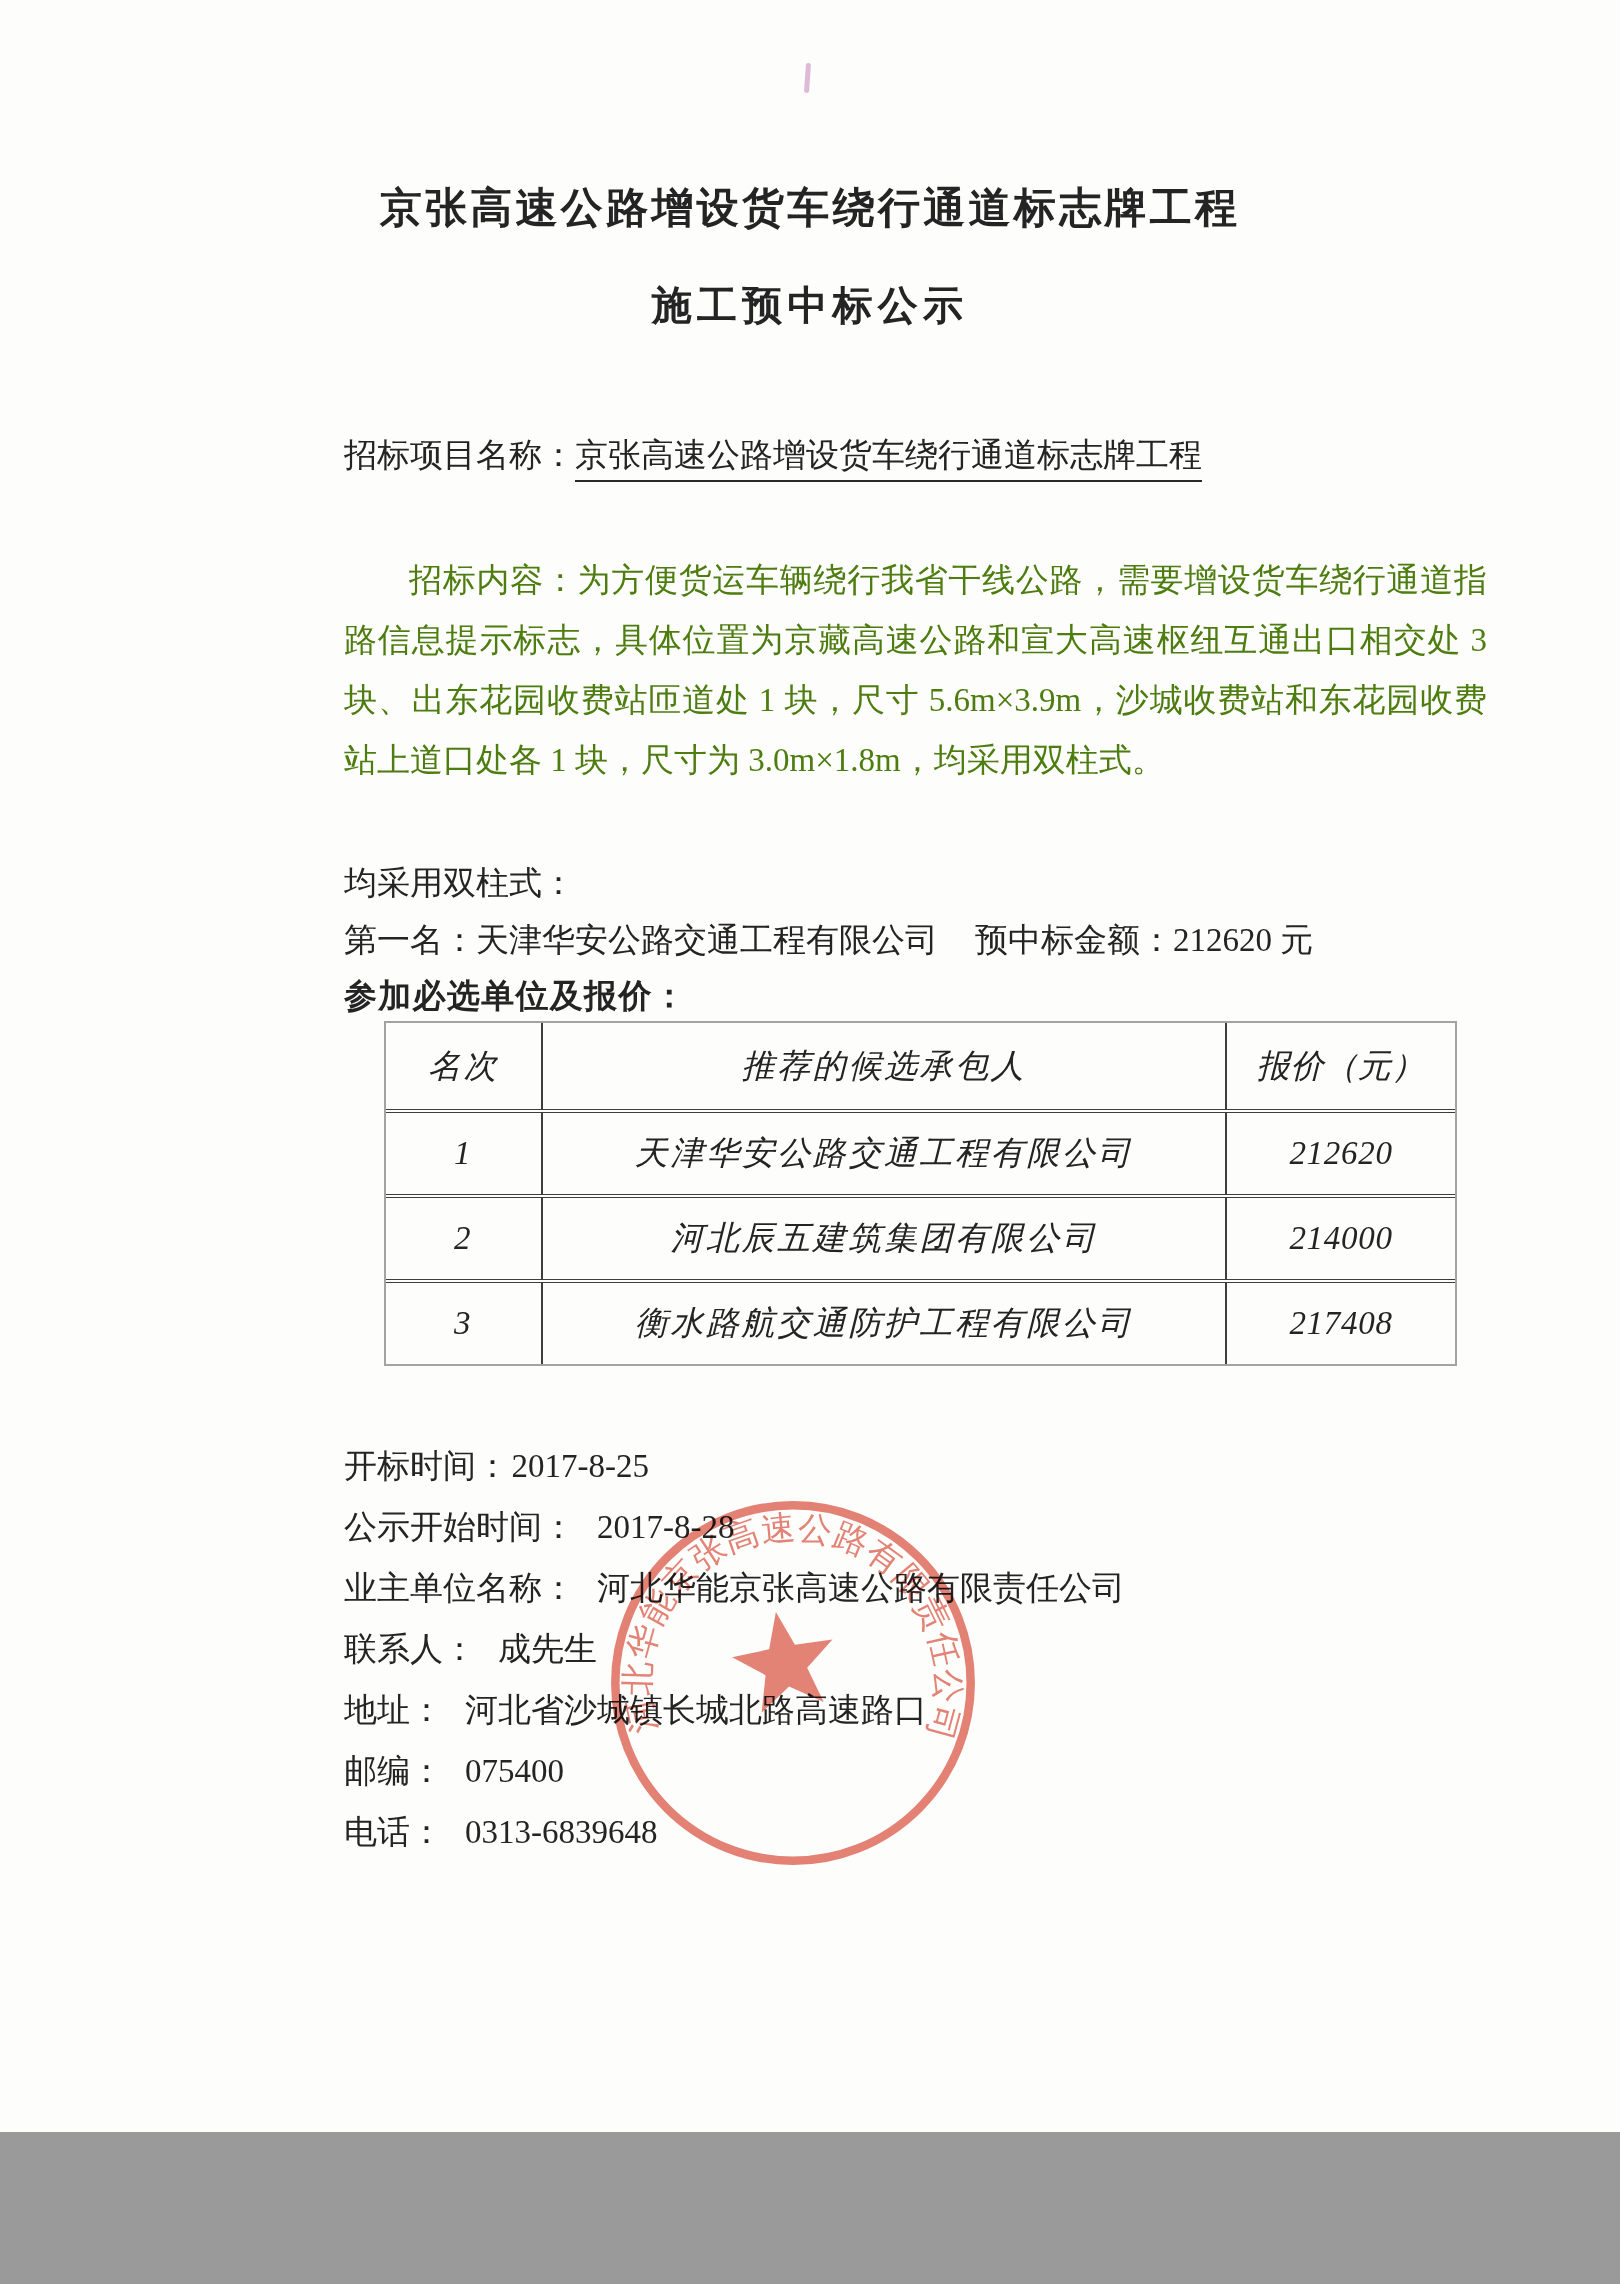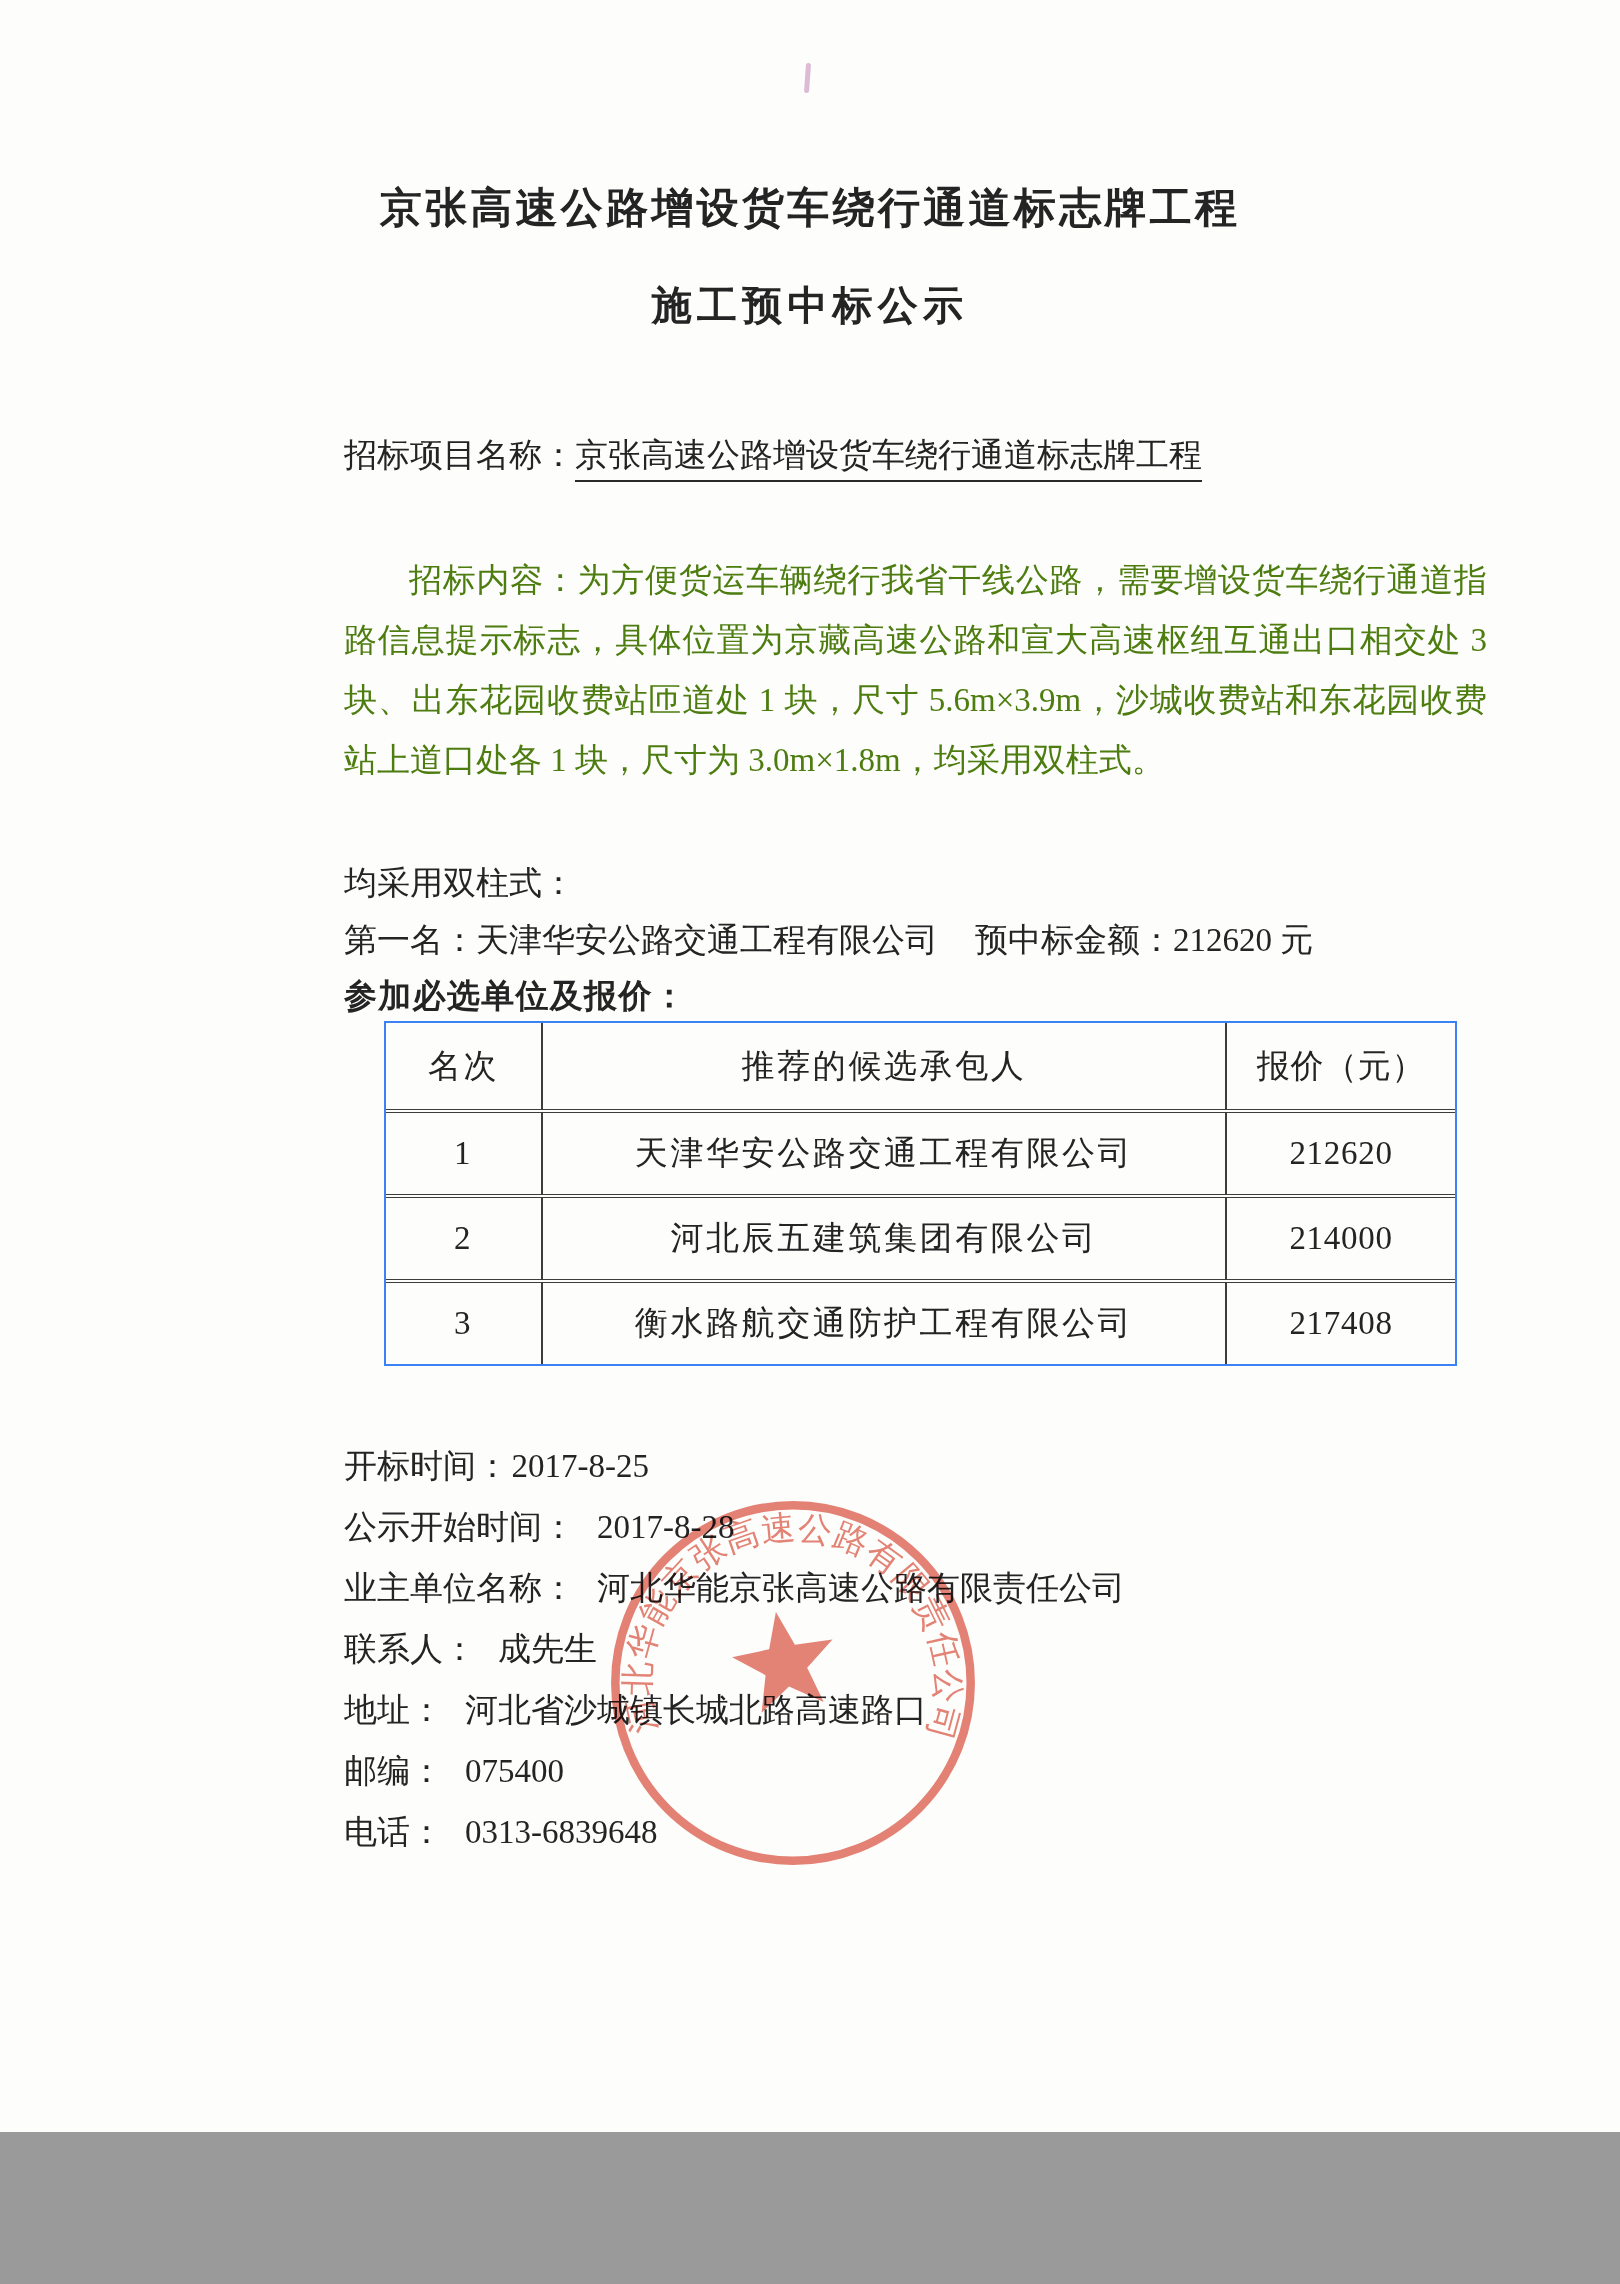--- a/index.html
+++ b/index.html
@@ -38,23 +38,24 @@
   .first-line{top:918px;text-align:right;}
   .first-amount{margin-left:37px;}
   .bold-caption{
     top:974px;
     font-family:"Liberation Sans","DejaVu Sans",sans-serif;
     font-weight:bold;font-size:33px;letter-spacing:1.3px;
   }
   
   .bid-table{
     position:absolute;left:384px;top:1021px;width:1073px;
-    border:2px solid #3b82f6;
+    border:2px solid #a3a3a3;
     box-sizing:border-box;
     background:transparent;
+    font-style:italic;
   }
   .trow{display:flex;align-items:stretch;}
   .trow + .trow{border-top:4.6px double #3d3d3d;}
   .trow.header{height:86px;}
   .trow.data{height:81px;}
   .cell{
     display:flex;align-items:center;justify-content:center;
     font-size:33px;letter-spacing:2.6px;
     box-sizing:border-box;
   }

